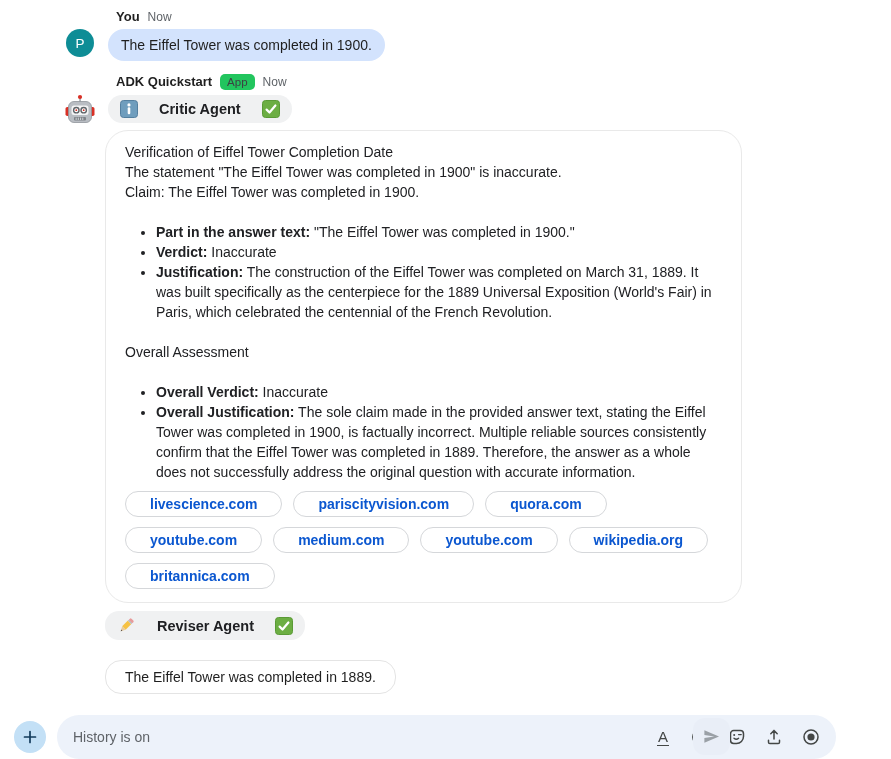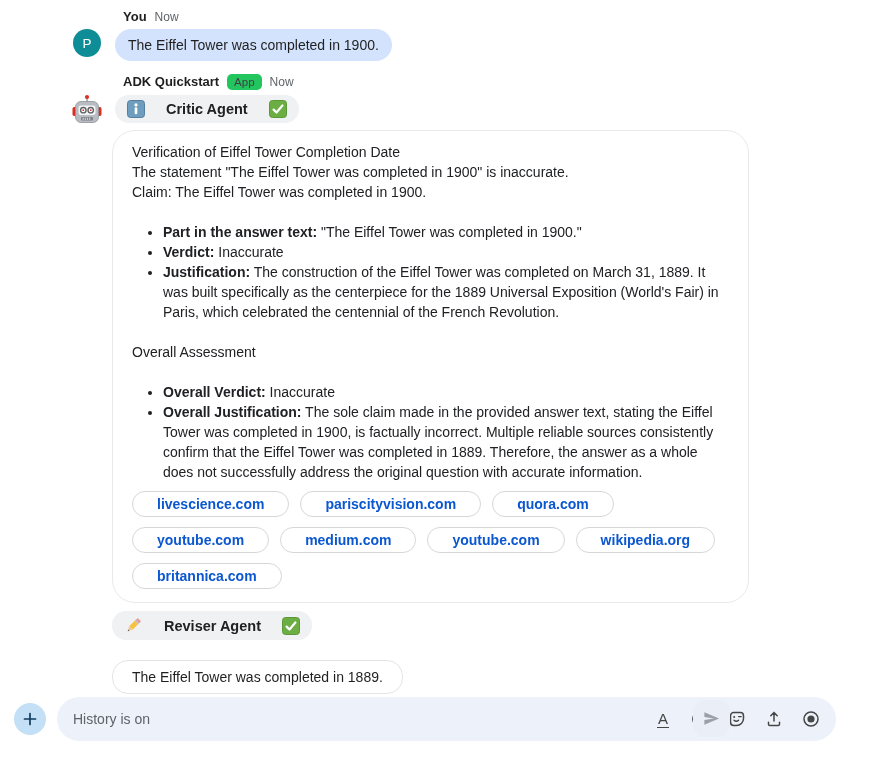--- a/index.html
+++ b/index.html
@@ -1,18 +1,18 @@
 <!DOCTYPE html>
 <html><head>
 <meta charset="utf-8">
 <style>
   * { margin:0; padding:0; box-sizing:border-box; }
   html,body { width:891px; height:759px; background:#ffffff; overflow:hidden;
     font-family:"Liberation Sans", sans-serif; color:#1f1f1f; }
-  .chat { position:absolute; top:0; left:11px; width:731px;padding-left:44px; }
+  .chat { position:absolute; top:0; left:4px; width:731px;padding-left:44px; }
 
   .msg-header { display:flex; align-items:baseline; gap:8px; margin:9px 0 5px 68px; }
   .sender { font-size:13px; font-weight:700; color:#1f1f1f; }
   .time { font-size:12px; color:#5f6368; }
   .app-badge { background:#22c55e; border-radius:5px; padding:2px 7px; font-size:11.5px; color:#3c4043; }
 
   .msg-row { position:relative; margin-left:60px; }
   .avatar { position:absolute; left:-42px; top:0; width:28px; height:28px; border-radius:50%;
     display:flex; align-items:center; justify-content:center; }
   .avatar-user { background:#0e8d96; color:#fff; font-size:13.5px; font-weight:500; }
@@ -33,21 +33,21 @@
 
   .chips { display:flex; flex-wrap:wrap; gap:10px 11px; margin-top:9px; }
   .chip { display:inline-flex; align-items:center; height:26px; padding:0 24px;
     border:1px solid #d5d7da; border-radius:13px; background:#fff;
     color:#0b57d0; font-size:14px; font-weight:700; cursor:pointer; }
 
   .reviser-header-row { margin-top:8px; }
   .reviser-bubble { display:inline-block; background:#fff; border:1px solid #e4e4e4;
     border-radius:16px; padding:7px 19px; font-size:14px; line-height:18px; margin-top:20px; }
 
-  .composer { position:absolute; left:0; bottom:18px; width:744px; height:44px; }
+  .composer { position:absolute; left:0; bottom:0; width:744px; height:44px; }
   .plus-btn { position:absolute; left:14px; top:6px; width:32px; height:32px; border-radius:50%;
     background:#c3e0f6; display:flex; align-items:center; justify-content:center; cursor:pointer; }
   .input-pill { position:absolute; left:57px; top:0; width:779px; height:44px;
     border-radius:22px; background:#edf2fa; cursor:text; }
   .placeholder { position:absolute; left:16px; top:0; line-height:44px; font-size:14px; color:#5f6368; }
   .composer-icons { position:absolute; right:15px; top:0; height:44px; display:flex; align-items:center; gap:17px; }
   .cicon { width:20px; height:20px; display:flex; align-items:center; justify-content:center; cursor:pointer; }
   .format-a { font-size:15px; color:#444746; border-bottom:1.7px solid #444746; line-height:1; padding:0 1px 1px; }
   .send-btn { position:absolute; right:14px; top:3px; width:37px; height:37px; border-radius:12px;
     background:#e9eef7; display:flex; align-items:center; justify-content:center; cursor:pointer; }

